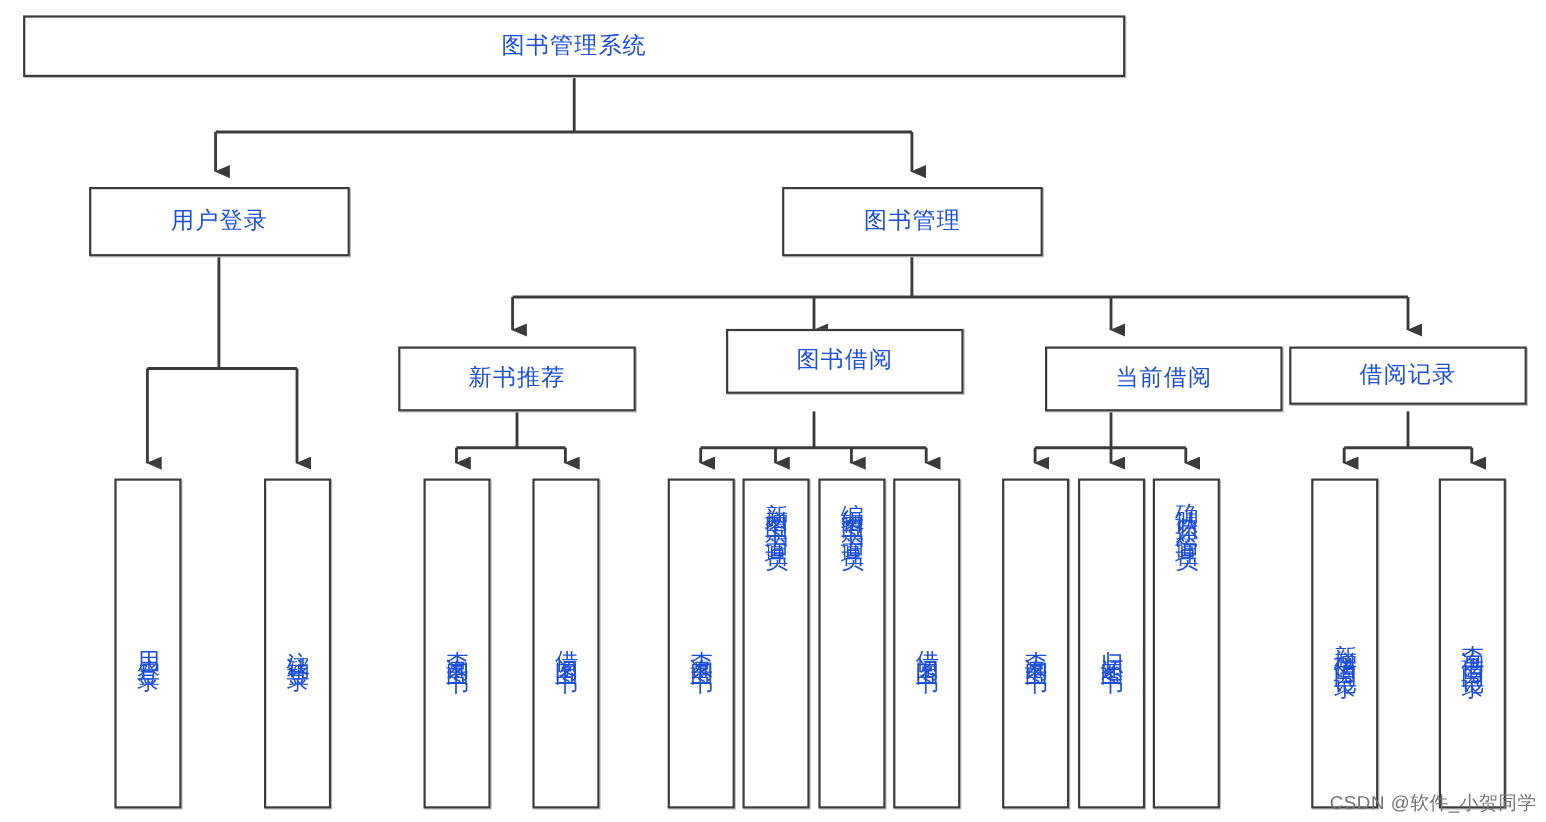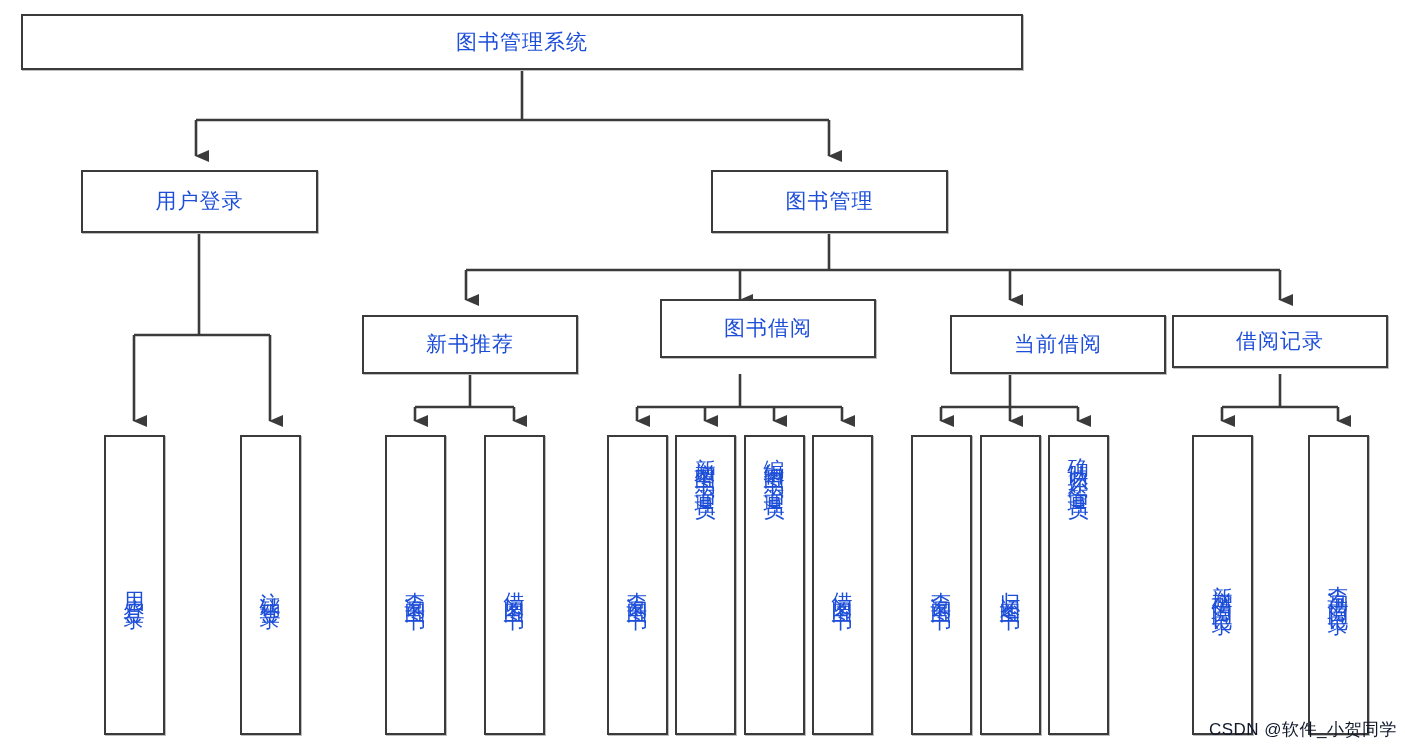--- a/index.html
+++ b/index.html
@@ -39,21 +39,21 @@
     letter-spacing:6px;
     line-height:1.0;
     white-space:nowrap;
   }
   .v-node.mid .lbl{align-self:center;}
 
   #watermark{
     position:absolute;
     right:8px;bottom:6px;
     font-size:17px;
-    color:#0f172a;
+    color:#737373;
     letter-spacing:0.5px;
     pointer-events:none;
     white-space:nowrap;
     text-align:right;
   }
 </style>
 </head>
 <body>
 
 <div id="stage">

